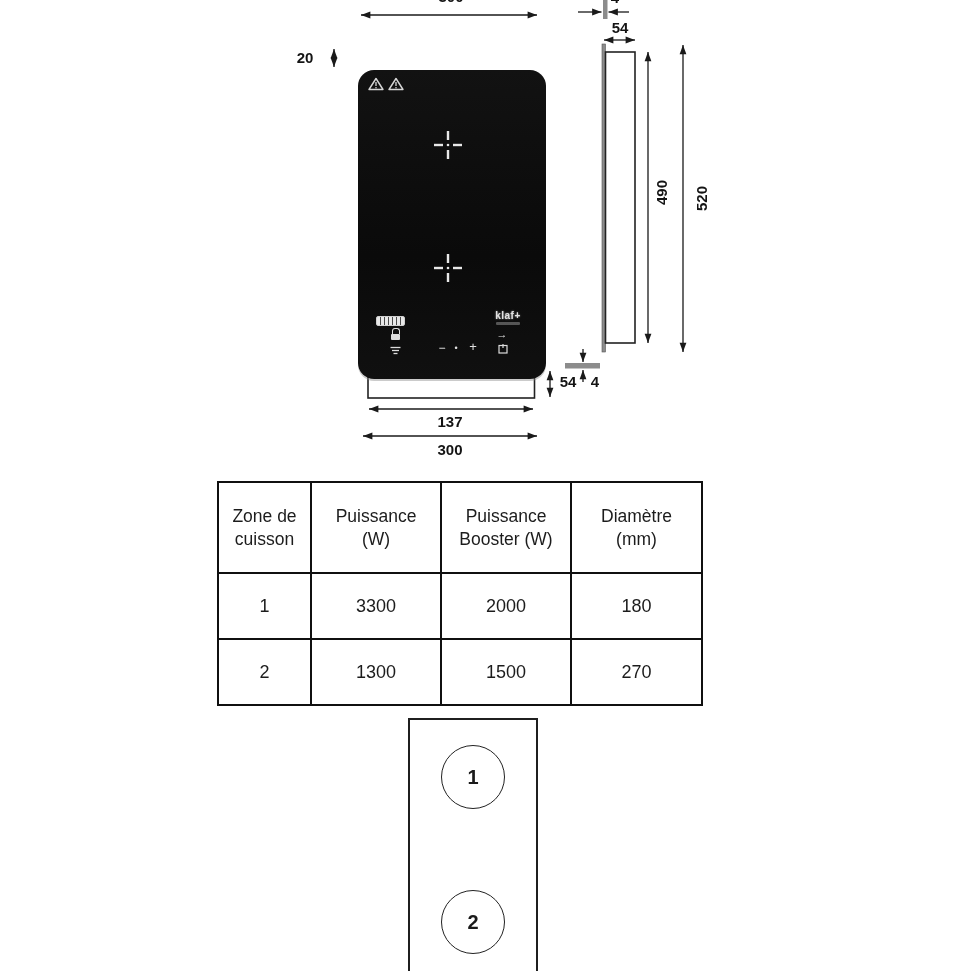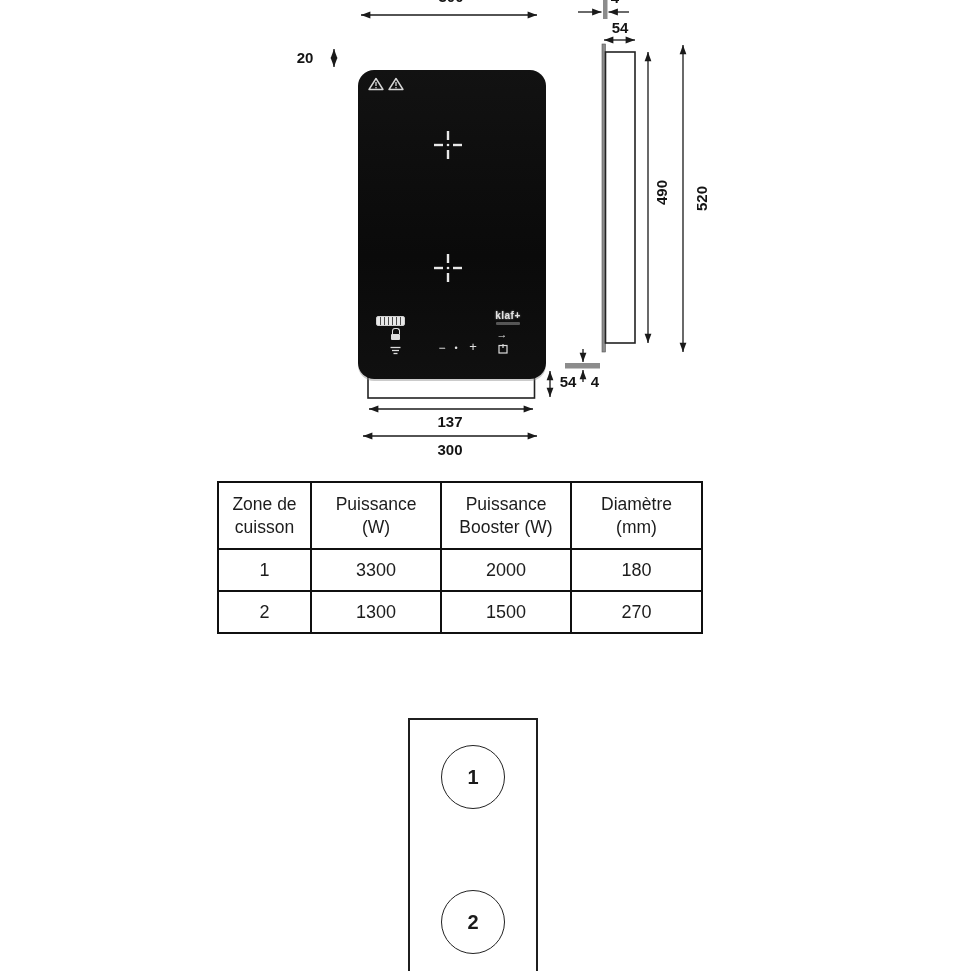--- a/index.html
+++ b/index.html
@@ -27,21 +27,21 @@
              background:rgba(220,220,220,.35);border-radius:1px;}
   .ctl{position:absolute;color:#e0e0e0;text-align:center;line-height:1;}
   .lock-shackle{width:6px;height:5px;border:1.4px solid #dcdcdc;border-bottom:none;
                 border-radius:3px 3px 0 0;margin:0 auto;}
   .lock-body{width:9px;height:6px;background:#dcdcdc;border-radius:1px;}
 
   
   .spec-table{position:absolute;left:217px;top:481px;border-collapse:collapse;
               color:#1c1c1c;}
   .spec-table th,.spec-table td{border:2.6px solid #101010;text-align:center;
-              padding:4px 6px;background:#fff;}
+              padding:16px 6px;background:#fff;}
   .spec-table th{font-weight:400;font-size:17.5px;line-height:1.3;height:57px;}
   .spec-table td{font-size:18px;height:32px;}
   .th-line{display:block;}
 
   
   .layout-rect{position:absolute;left:408px;top:718px;width:126px;height:270px;
                border:2px solid #1f1f1f;background:#fff;}
   .zone-circle{position:absolute;width:62px;height:62px;border:1.8px solid #222;
                border-radius:50%;display:flex;align-items:center;justify-content:center;
                font-size:20px;font-weight:700;color:#1a1a1a;background:#fff;}

